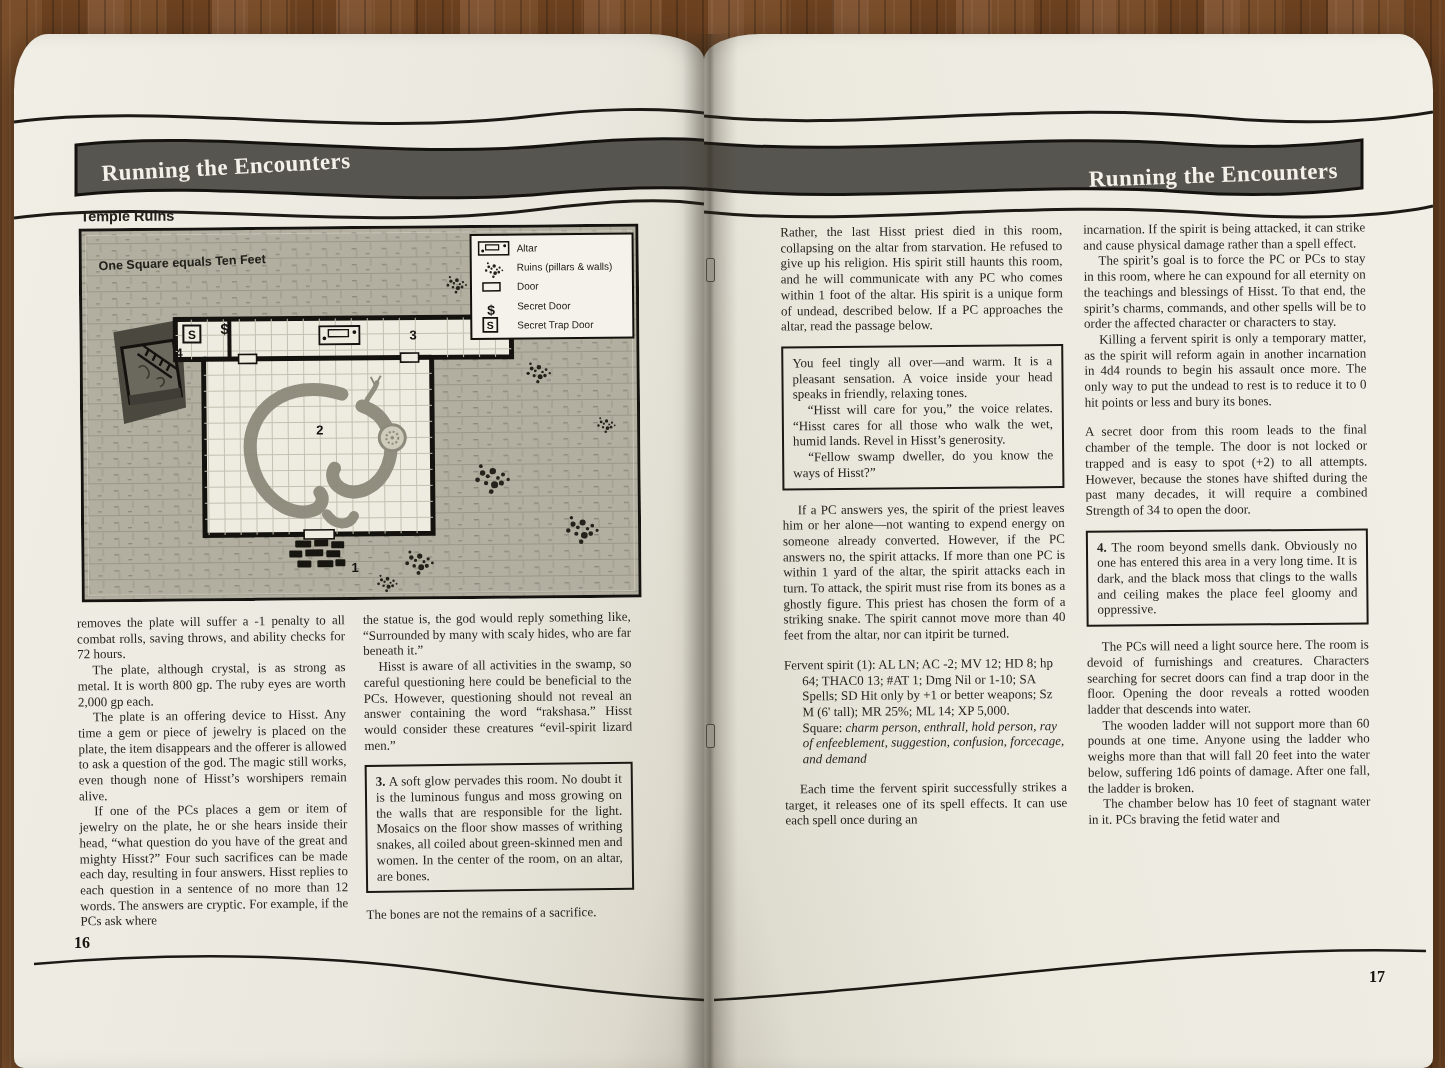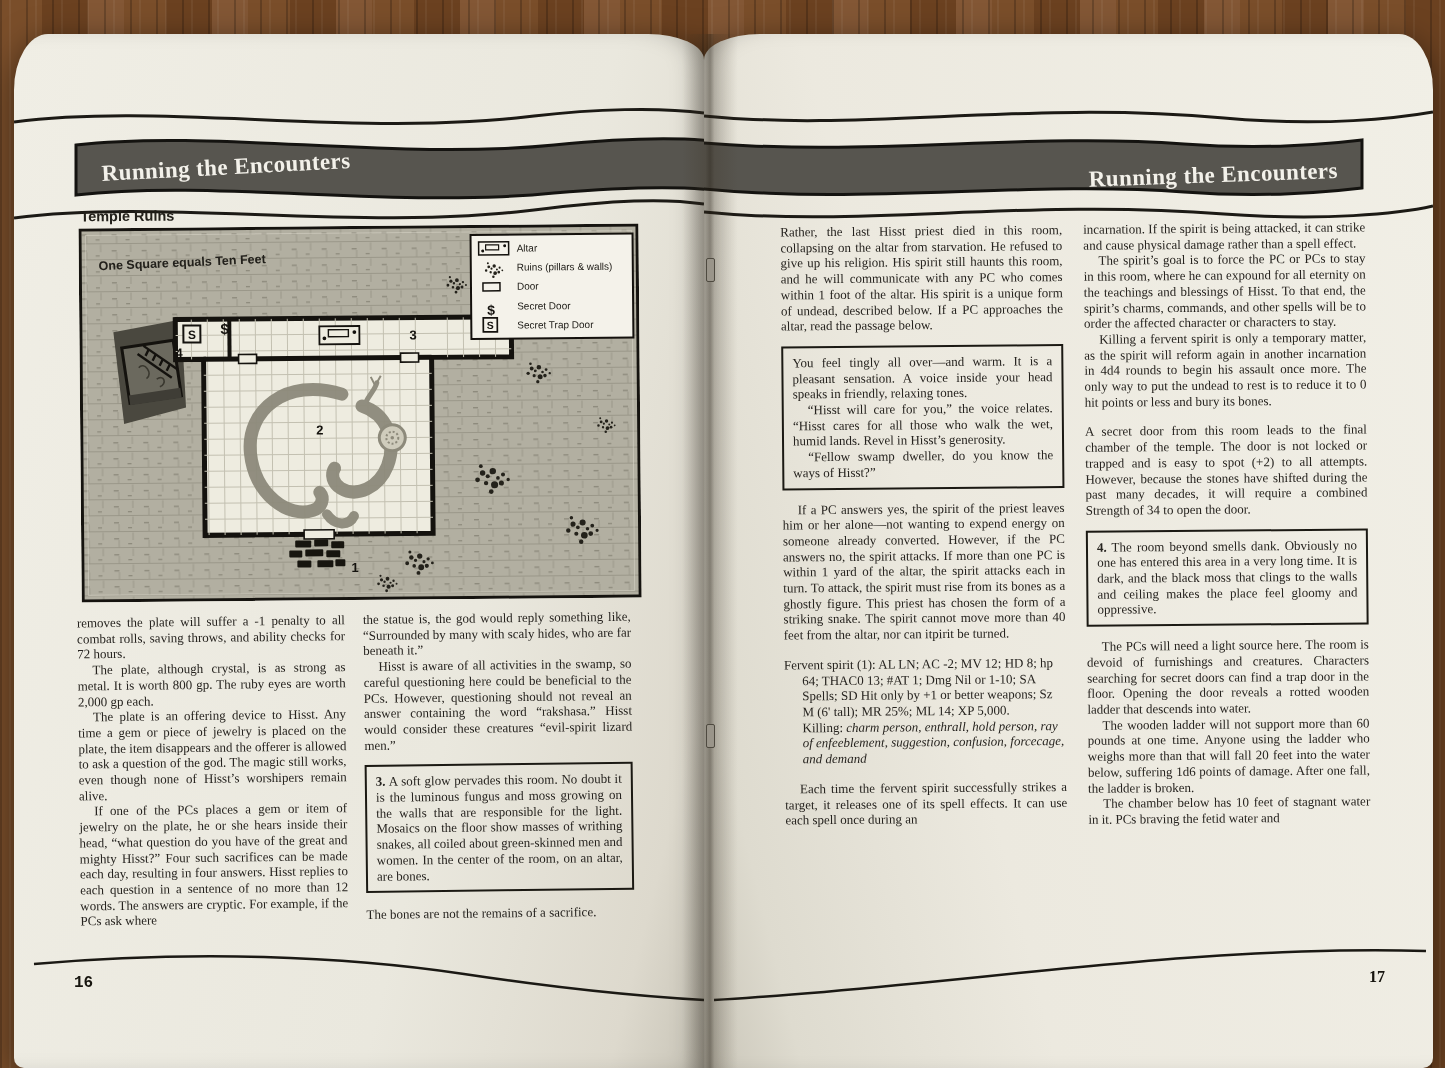--- a/index.html
+++ b/index.html
@@ -223,21 +223,21 @@
         <div class="readbox">
           <p class="flush"><span class="boxnum">3.</span><span> A soft glow pervades this room. No doubt it is the luminous fungus and moss growing on the walls that are responsible for the light. Mosaics on the floor show masses of writhing snakes, all coiled about green-skinned men and women. In the center of the room, on an altar, are bones.</span></p>
         </div>
         <p class="flush gap">The bones are not the remains of a sacrifice.</p>
       </div>
     </div>
 
     <svg class="bottom-art" style="top:900px;" viewBox="0 0 690 90" preserveAspectRatio="none">
       <path d="M20,30 C180,16 330,22 450,40 C550,55 620,62 690,66" fill="none" stroke="#1b1914" stroke-width="2.6"></path>
     </svg>
-    <span class="pagenum" style="left:60px;top:940px;font-family:Liberation Mono, monospace;">16</span>
+    <span class="pagenum" style="left:60px;top:900px;">16</span>
   </div>
 
   <div class="page right">
 
     <svg class="header-art" viewBox="0 0 729 150" preserveAspectRatio="none">
       <path d="M0,28 C160,44 320,12 520,30 C620,39 695,30 729,24" fill="none" stroke="#1c1a15" stroke-width="3"></path>
       <path d="M-10,100 C160,118 320,92 480,104 C560,110 625,104 658,100 L658,52 C625,56 560,62 480,56 C320,44 160,70 -10,54 Z" fill="#57554f" stroke="#141310" stroke-width="3"></path>
       <text x="634" y="90" text-anchor="end" transform="rotate(-2 634 90)" font-family="Liberation Serif, serif" font-weight="bold" font-size="23" fill="#f3f1ea" letter-spacing="0.4">Running the Encounters</text>
       <path d="M0,124 C160,140 320,110 520,126 C620,133 695,126 729,118" fill="none" stroke="#1c1a15" stroke-width="3"></path>
     </svg>
@@ -247,21 +247,21 @@
         <p class="flush">Rather, the last Hisst priest died in this room, collapsing on the altar from starvation. He refused to give up his religion. His spirit still haunts this room, and he will communicate with any PC who comes within 1 foot of the altar. His spirit is a unique form of undead, described below. If a PC approaches the altar, read the passage below.</p>
         <div class="readbox">
           <p class="flush">You feel tingly all over—and warm. It is a pleasant sensation. A voice inside your head speaks in friendly, relaxing tones.</p>
           <p>“Hisst will care for you,” the voice relates. “Hisst cares for all those who walk the wet, humid lands. Revel in Hisst’s generosity.</p>
           <p>“Fellow swamp dweller, do you know the ways of Hisst?”</p>
         </div>
         <p>If a PC answers yes, the spirit of the priest leaves him or her alone—not wanting to expend energy on someone already converted. However, if the PC answers no, the spirit attacks. If more than one PC is within 1 yard of the altar, the spirit attacks each in turn. To attack, the spirit must rise from its bones as a ghostly figure. This priest has chosen the form of a striking snake. The spirit cannot move more than 40 feet from the altar, nor can itpirit be turned.</p>
         <div class="stat">
           <span>Fervent spirit (1): AL LN; AC -2; MV 12; HD 8; hp 64; THAC0 13; #AT 1; Dmg Nil or 1-10; SA Spells; SD Hit only by +1 or better weapons; Sz M (6' tall); MR 25%; ML 14; XP 5,000.</span>
         </div>
-        <p class="spells flush"><span>Killing: </span><span class="it">charm person, enthrall, hold person, ray of enfeeblement, suggestion, confusion, forcecage, and demand</span></p>
+        <p class="spells flush"><span>Square: </span><span class="it">charm person, enthrall, hold person, ray of enfeeblement, suggestion, confusion, forcecage, and demand</span></p>
         <p class="gap">Each time the fervent spirit successfully strikes a target, it releases one of its spell effects. It can use each spell once during an</p>
       </div>
 
       <div class="col" style="left:382px;top:188px;">
         <p class="flush">incarnation. If the spirit is being attacked, it can strike and cause physical damage rather than a spell effect.</p>
         <p>The spirit’s goal is to force the PC or PCs to stay in this room, where he can expound for all eternity on the teachings and blessings of Hisst. To that end, the spirit’s charms, commands, and other spells will be to order the affected character or characters to stay.</p>
         <p>Killing a fervent spirit is only a temporary matter, as the spirit will reform again in another incarnation in 4d4 rounds to begin his assault once more. The only way to put the undead to rest is to reduce it to 0 hit points or less and bury its bones.</p>
         <p class="flush gap">A secret door from this room leads to the final chamber of the temple. The door is not locked or trapped and is easy to spot (+2) to all attempts. However, because the stones have shifted during the past many decades, it will require a combined Strength of 34 to open the door.</p>
         <div class="readbox">
           <p class="flush"><span class="boxnum">4.</span><span> The room beyond smells dank. Obviously no one has entered this area in a very long time. It is dark, and the black moss that clings to the walls and ceiling makes the place feel gloomy and oppressive.</span></p>

